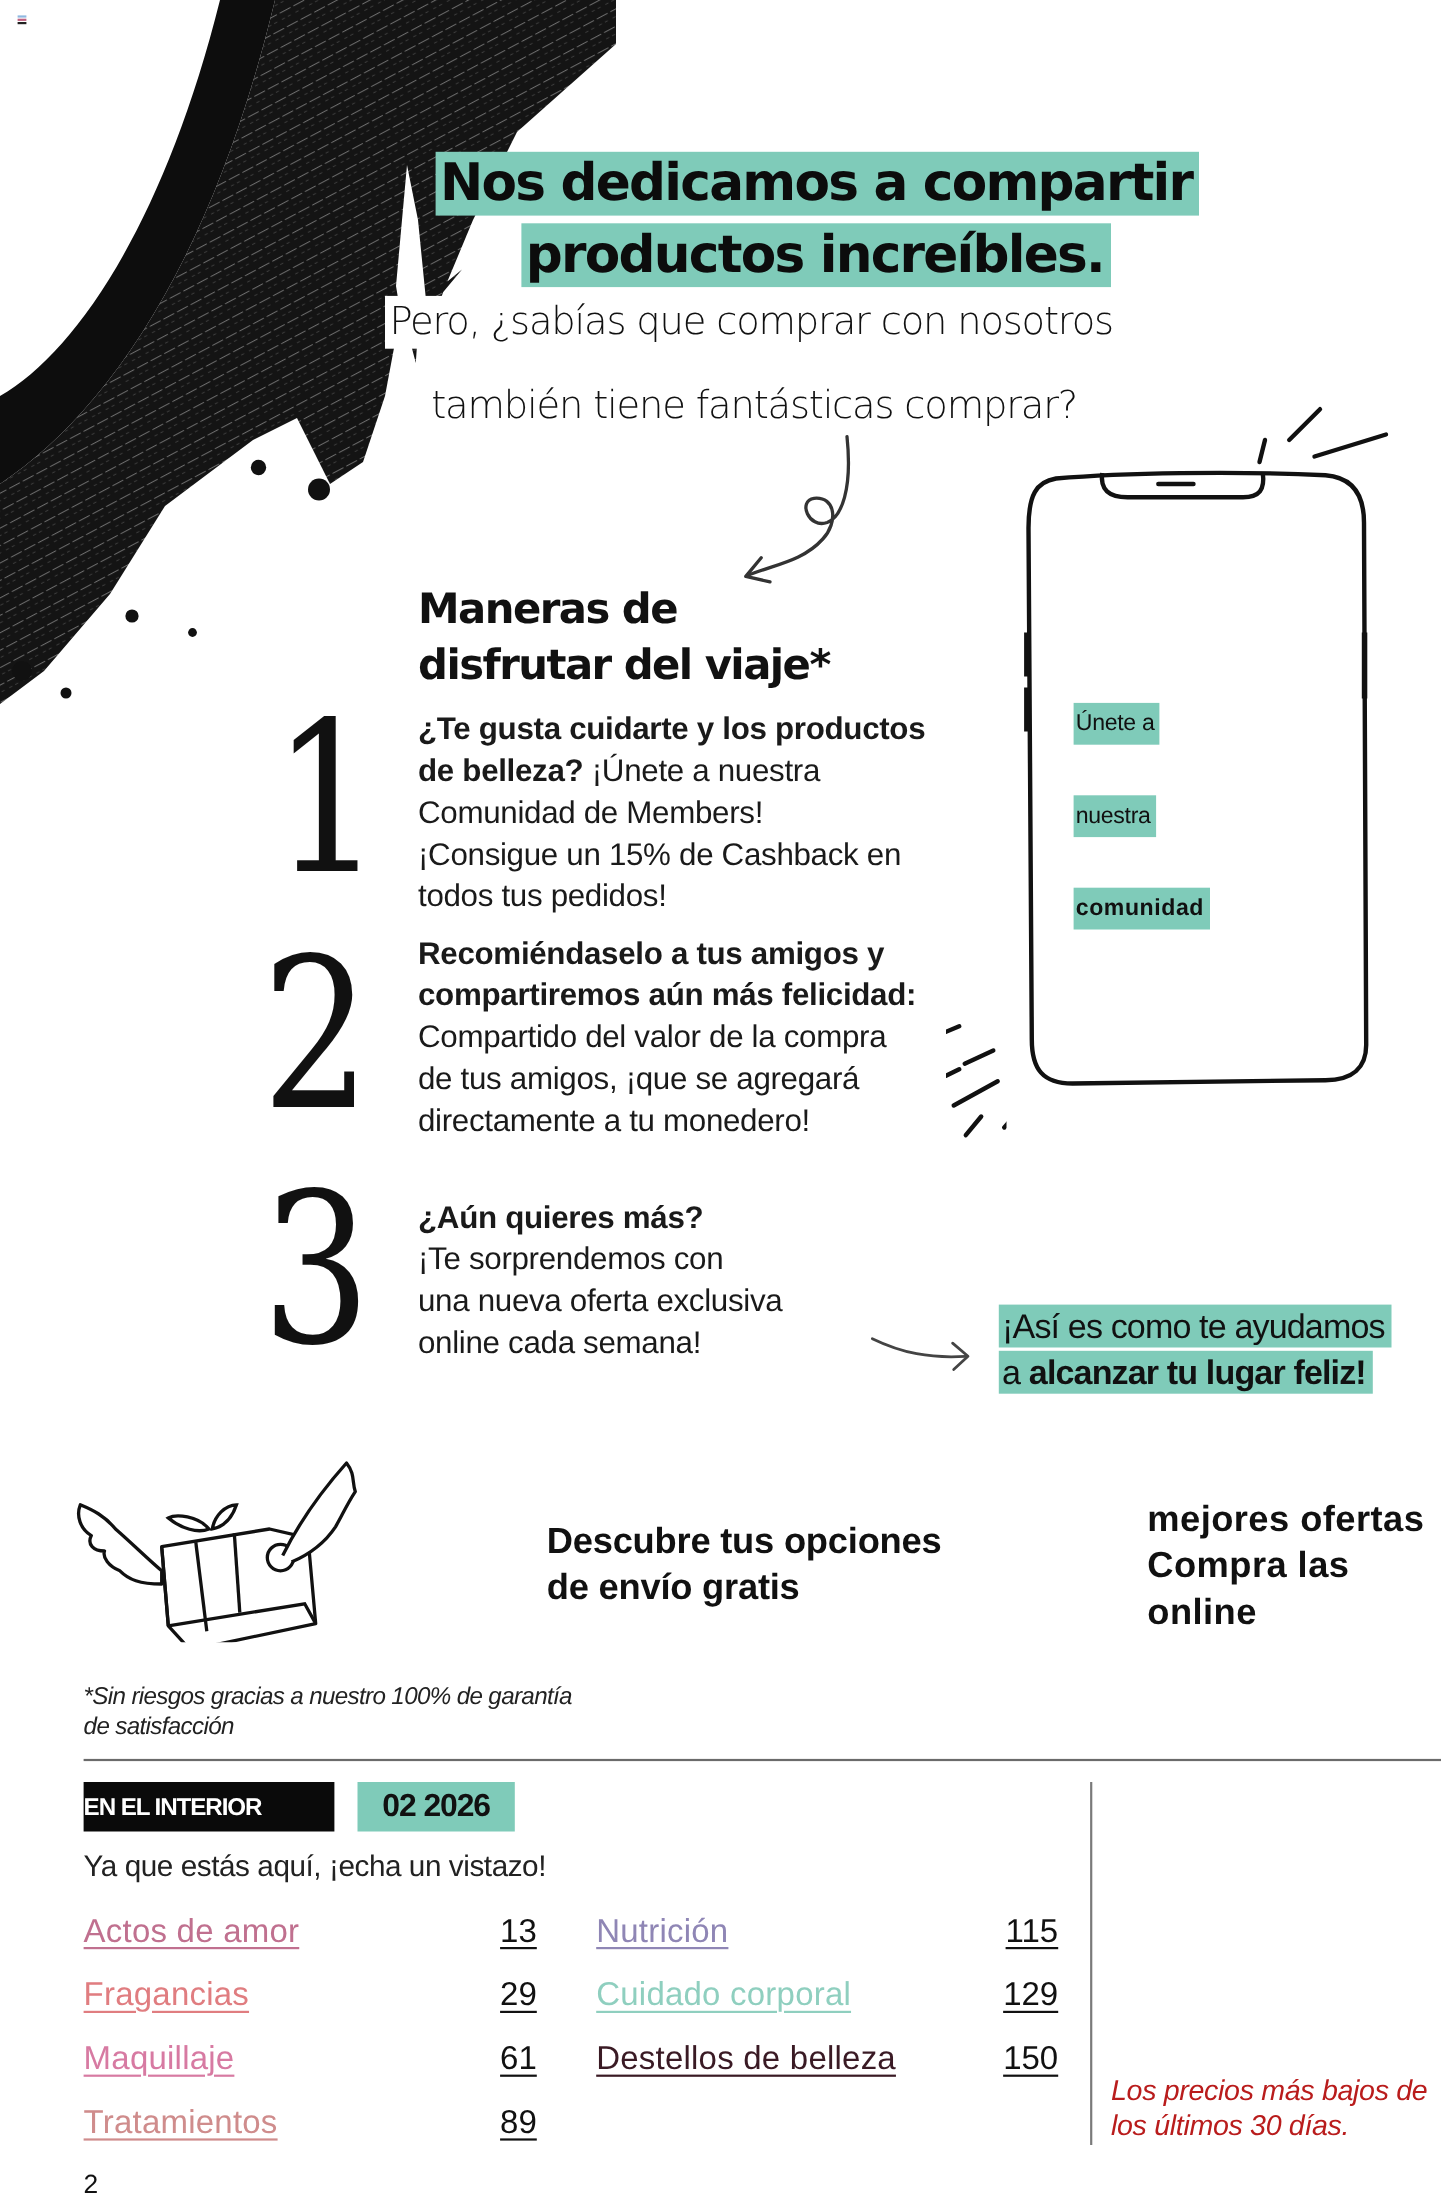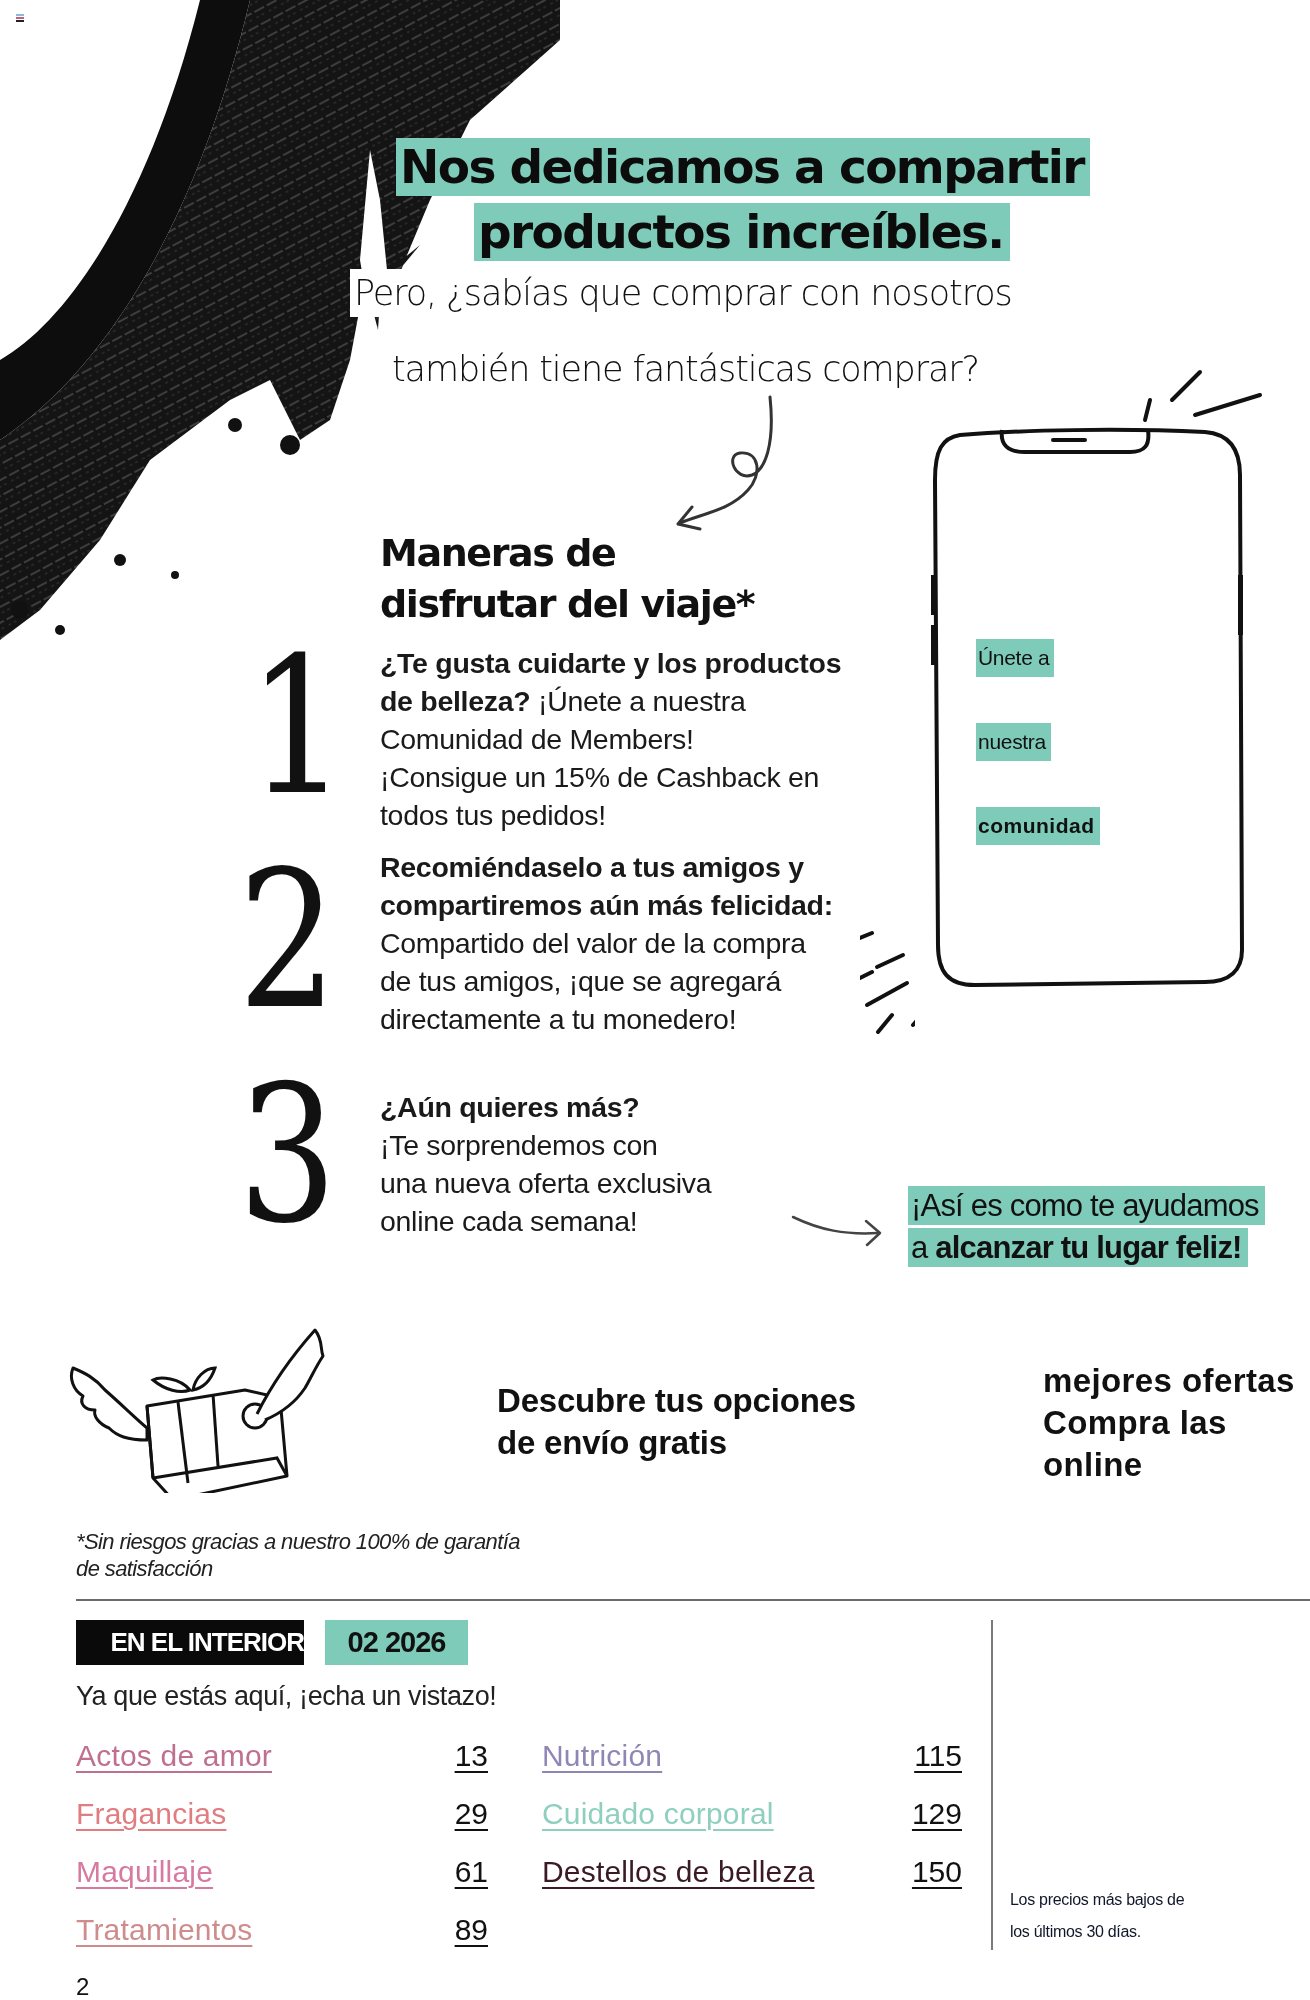--- a/index.html
+++ b/index.html
@@ -60,28 +60,28 @@
   .shipping { left: 497px; top: 1380px; font-size: 33px; line-height: 42px; font-weight: bold; color: #111; letter-spacing: -0.2px; }
   .shipping span, .deals span { display: block; white-space: nowrap; }
   .deals { left: 1043px; top: 1360px; font-size: 33px; line-height: 42px; font-weight: bold; color: #111; letter-spacing: 0.4px; }
 
   .footnote { left: 76px; top: 1528px; font-style: italic; font-size: 22px; line-height: 27px; color: #222; letter-spacing: -0.6px; }
   .footnote span { display: block; white-space: nowrap; }
 
   .hr { left: 76px; top: 1599px; width: 1234px; height: 2px; background: #6b6b6b; }
   .vr { left: 991px; top: 1620px; width: 2px; height: 330px; background: #7a7a7a; }
 
-  .badge-dark { left: 76px; top: 1620px; width: 228px; height: 45px; background: #0a0a0a; color: #fff; font-size: 26px; font-weight: bold; line-height: 45px; text-align: right; letter-spacing: -1px; }
+  .badge-dark { left: 76px; top: 1620px; width: 228px; height: 45px; background: #0a0a0a; color: #fff; font-size: 22px; font-weight: bold; line-height: 45px; text-align: left; letter-spacing: -1px; }
   .badge-teal { left: 325px; top: 1620px; width: 143px; height: 45px; background: #7fcbb9; color: #111; font-size: 29px; font-weight: bold; line-height: 45px; text-align: center; letter-spacing: -1px; }
   .toc-intro { left: 76px; top: 1678px; font-size: 27px; line-height: 36px; color: #222; white-space: nowrap; letter-spacing: -0.4px; }
 
   .toc-item { position: absolute; font-size: 30px; line-height: 40px; text-decoration: underline; text-underline-offset: 5px; text-decoration-thickness: 2px; white-space: nowrap; cursor: pointer; letter-spacing: 0.2px; }
   .toc-page { position: absolute; font-size: 30px; line-height: 40px; color: #111; text-decoration: underline; text-underline-offset: 5px; text-decoration-thickness: 2px; text-align: right; width: 70px; cursor: pointer; font-weight: 300; }
 
-  .lowest { left: 1010px; top: 1884px; font-size: 16px; line-height: 32px; color: #0f172a; letter-spacing: -0.3px; }
+  .lowest { left: 1010px; top: 1884px; font-size: 26px; line-height: 32px; color: #b91c1c; letter-spacing: -0.3px; font-style: italic; }
   .lowest span { display: block; white-space: nowrap; }
 
   .page-num { left: 76px; top: 1974px; font-size: 24px; line-height: 26px; color: #111; }
 </style>
 </head>
 <body>
 
 <div class="abs mini-icon">
   <i style="background:#8fb8e0"></i>
     <i style="background:#c06080"></i>

